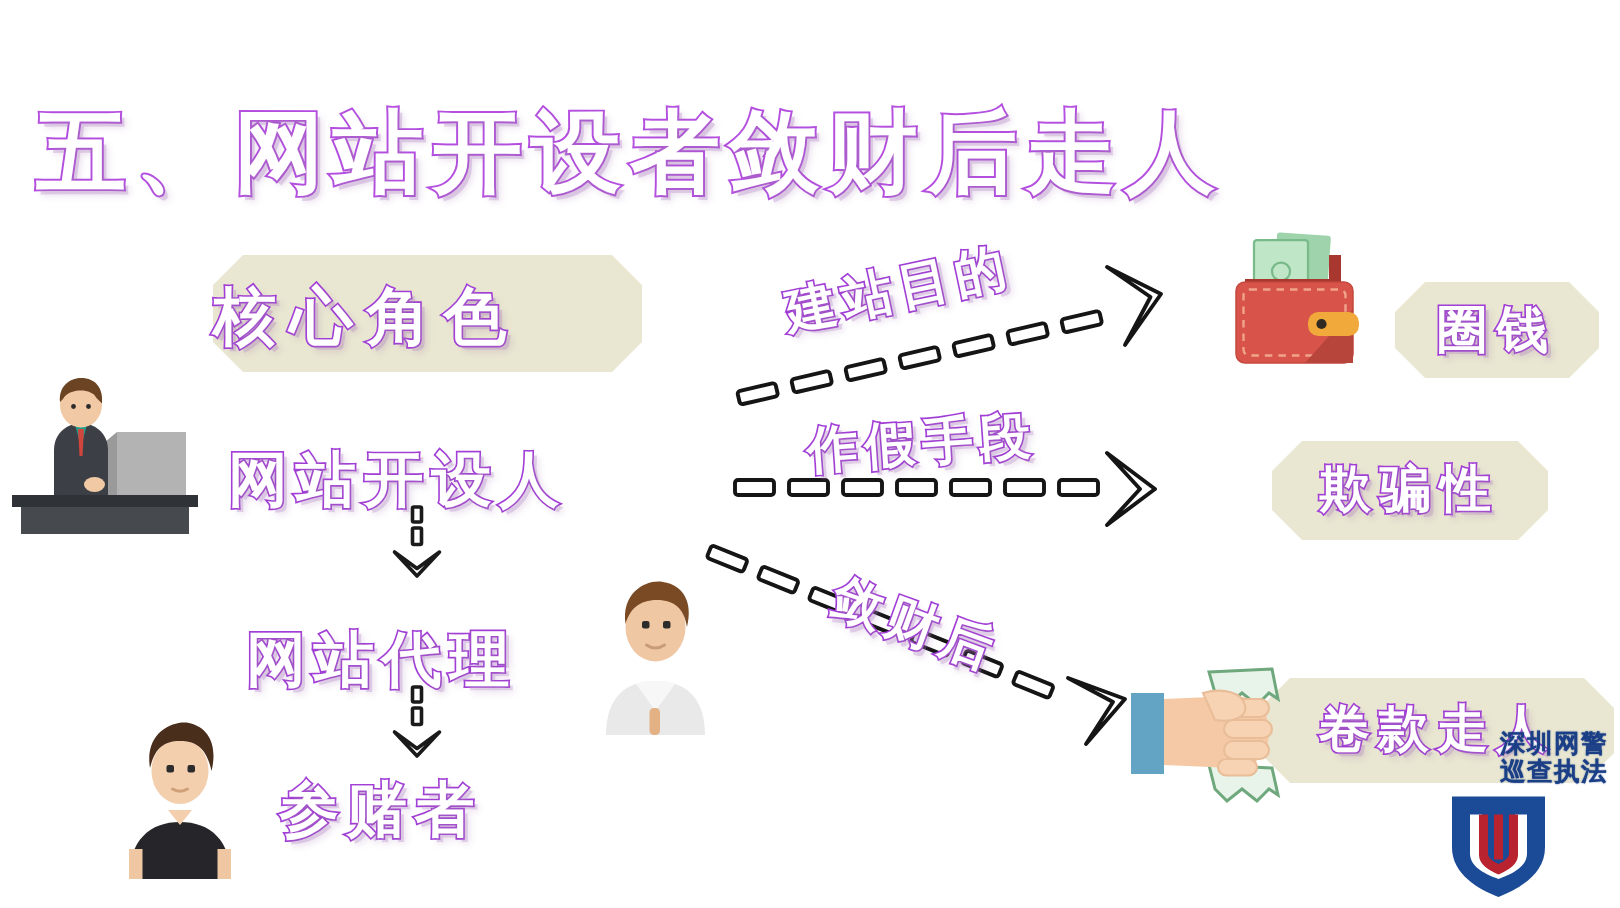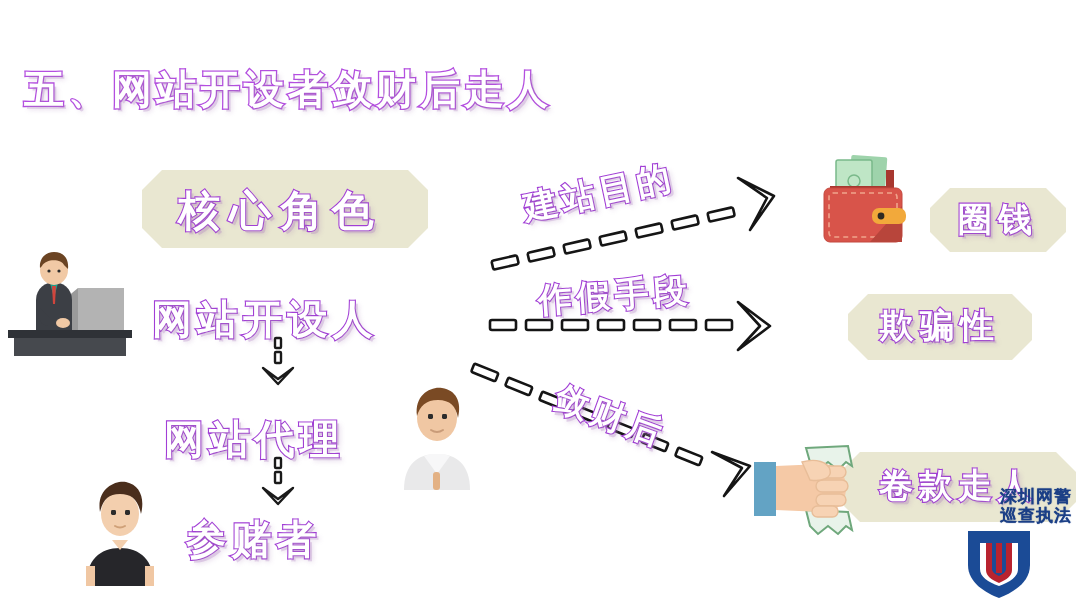--- a/index.html
+++ b/index.html
@@ -29,21 +29,21 @@
     paint-order: stroke fill;
     text-shadow:
       3px 3px 0 rgba(170,120,190,0.28),
       4px 4px 5px rgba(150,100,170,0.22);
     font-family: "DejaVu Sans", "Liberation Sans", sans-serif;
   }
 
   #title {
     left: 24px;
     top: 62px;
-    font-size: 40px;
+    font-size: 60px;
     letter-spacing: 0.10em;
     -webkit-text-stroke: 2.6px #b44fe0;
   }
 
   
   .beige-box {
     position: absolute;
     background: #e9e7d1;
     clip-path: polygon(
       20px 0, calc(100% - 20px) 0,
@@ -89,21 +89,21 @@
 </style>
 </head>
 <body>
 
 <div id="canvas">
 
   <div id="title" class="ptext">五、网站开设者敛财后走人</div>
 
   <div class="box-wrap" style="left:142px; top:170px; width:286px; height:78px;">
     <div class="beige-box" style="left:0; top:0; width:286px; height:78px;"></div>
-    <div class="ptext" style="position:absolute; left:0; top:13px; font-size:42px; letter-spacing:0.22em;padding-left:36px;">核心角色</div>
+    <div class="ptext" style="position:absolute; left:0; top:13px; font-size:42px; letter-spacing:0.22em;">核心角色</div>
   </div>
 
   <div class="ptext" style="left:152px; top:292px; font-size:40px;">网站开设人</div>
 
   <svg class="arrow-svg" style="left:255px; top:336px;" width="46" height="54" viewBox="0 0 46 54">
     <g fill="none" stroke="#1a1a1a" stroke-width="2.4" stroke-linejoin="round" stroke-linecap="round">
       <rect x="20" y="2" width="6" height="10" rx="1"></rect>
       <rect x="20" y="16" width="6" height="11" rx="1"></rect>
       <path d="M8 32 L23 48 L38 32 L23 43 Z"></path>
     </g>

